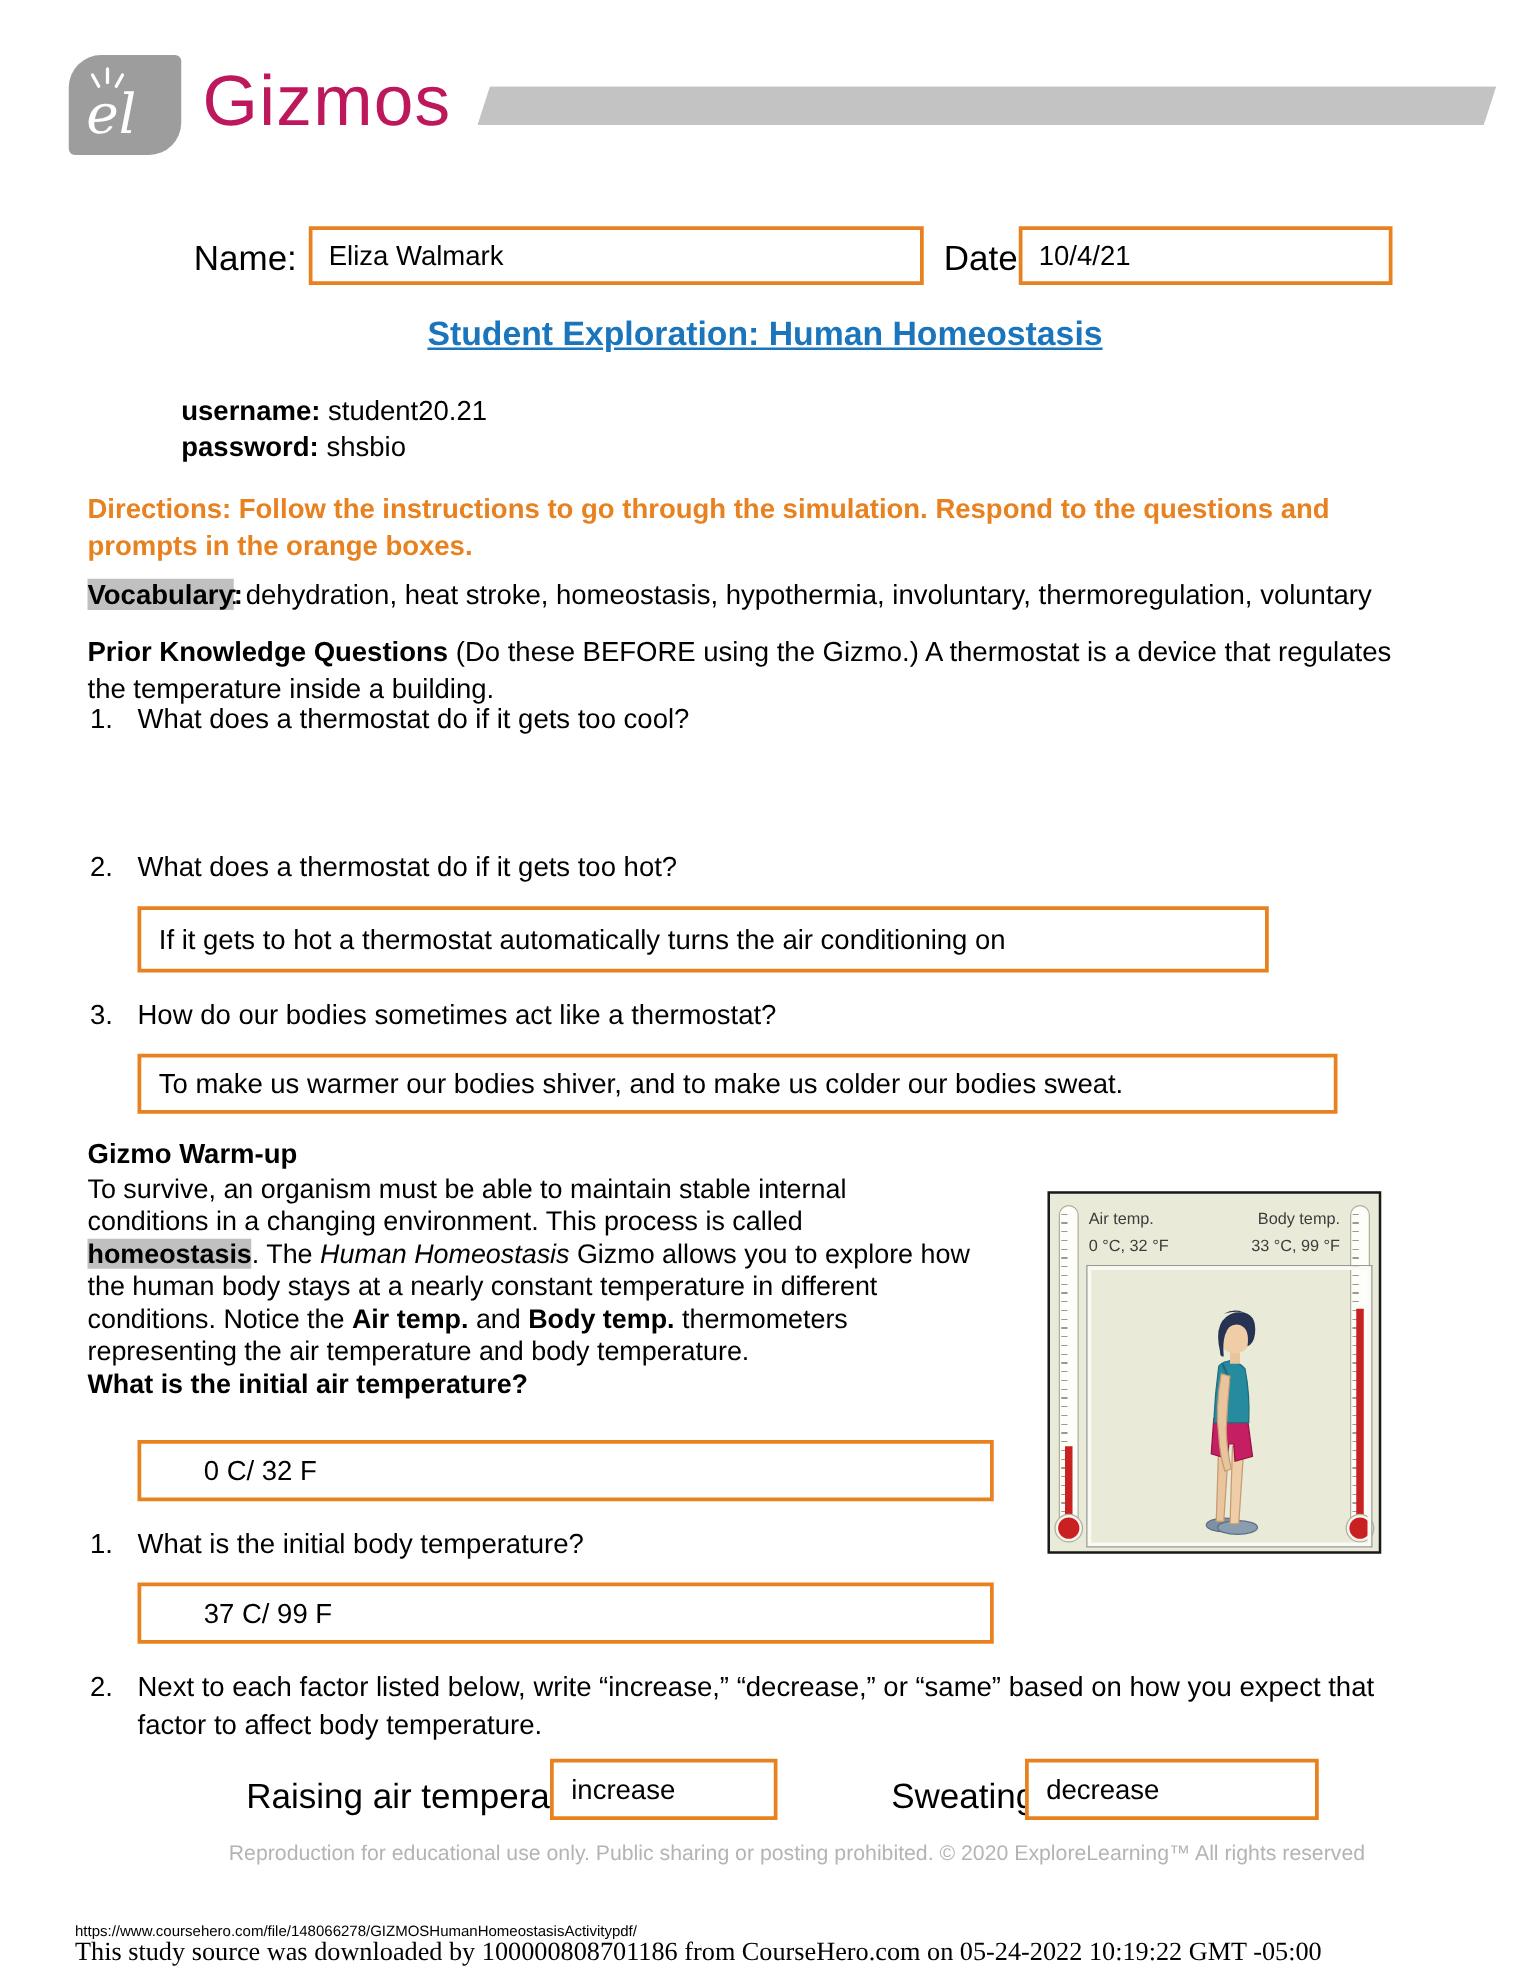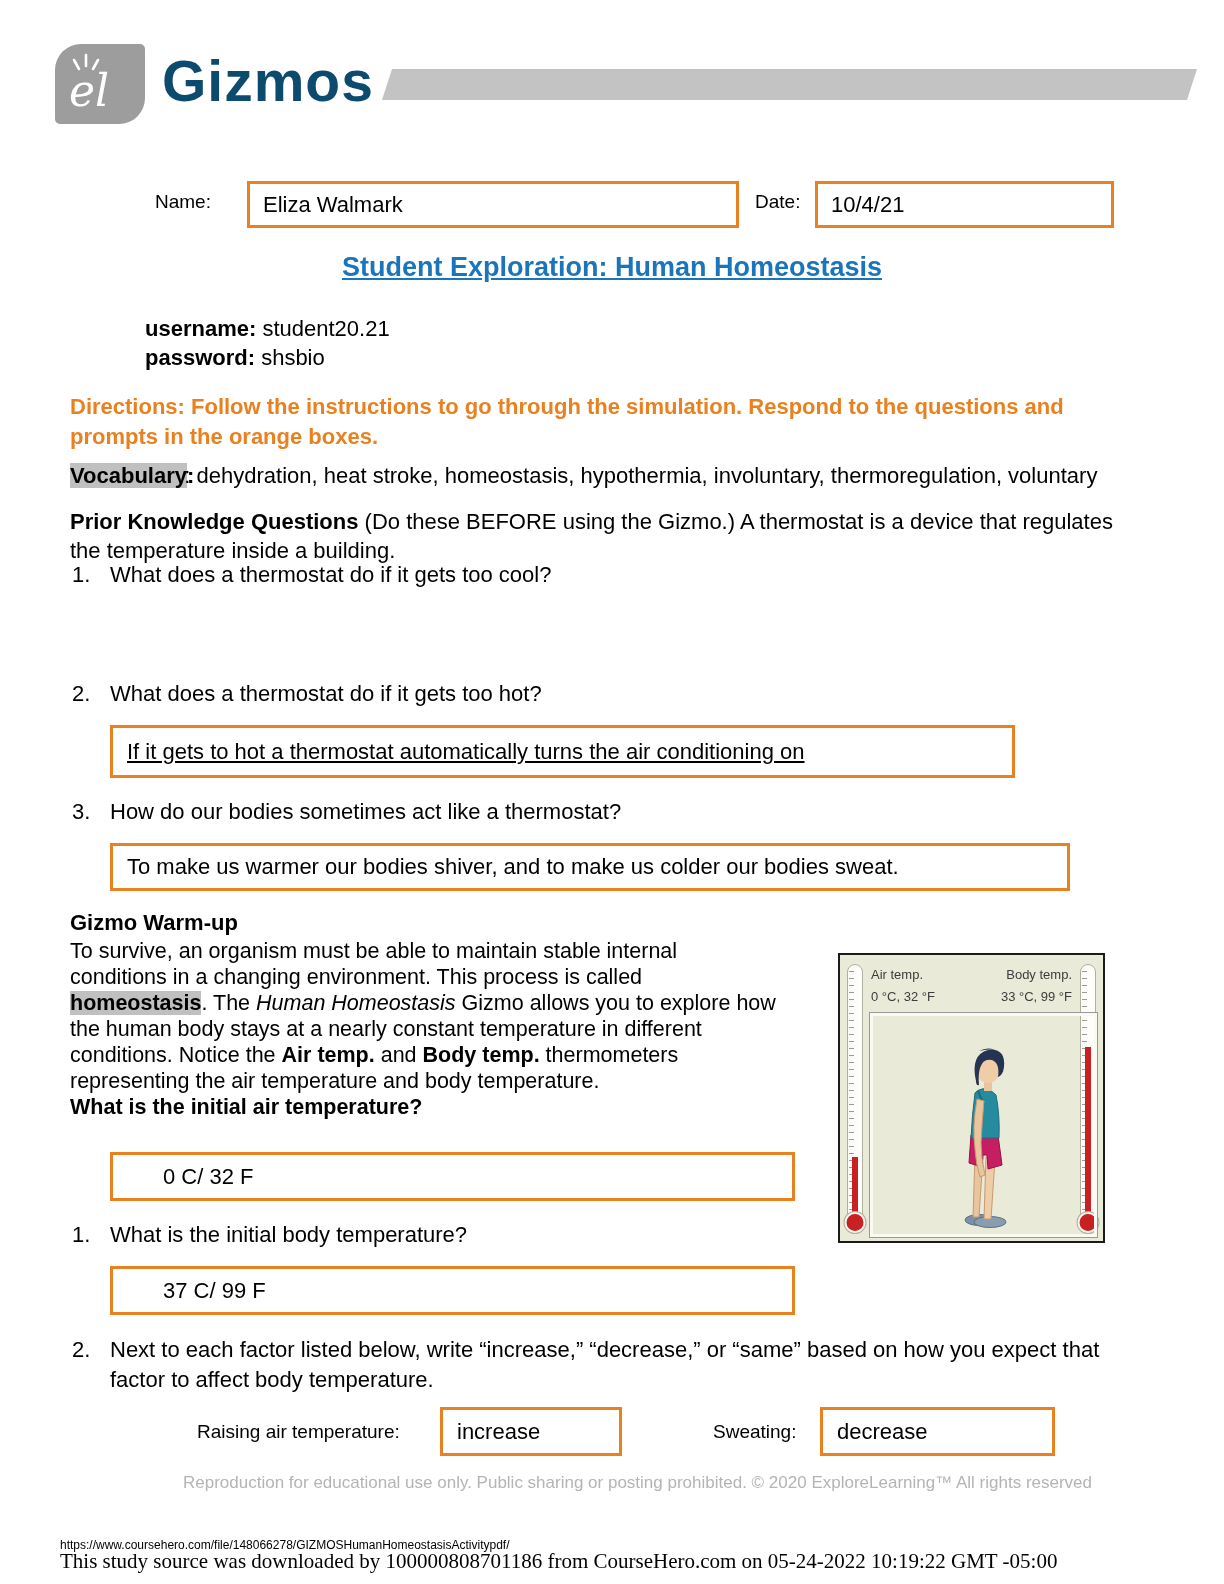--- a/index.html
+++ b/index.html
@@ -4,26 +4,26 @@
 <style>
   html,body{margin:0;padding:0;background:#fff;}
   .page{
     position:relative;width:1224px;height:1584px;background:#ffffff;
     font-family:"Liberation Sans", sans-serif;color:#000;overflow:hidden;
     --orange:#E8811F; --blue:#1B75BC; --hl:#C0C0C0;
   }
   
   .logo-badge{position:absolute;left:55px;top:44px;width:90px;height:80px;
     background:#9d9d9d;border-radius:26px 5px 26px 5px;}
-  .wordmark{position:absolute;left:162px;top:48px;font-size:57px;font-weight:bold;
-    color:#0c4a6e;letter-spacing:1px;}
+  .wordmark{position:absolute;left:162px;top:48px;font-size:57px;font-weight:normal;
+    color:#be185d;letter-spacing:1px;}
   .banner{position:absolute;left:382px;top:69px;width:815px;height:31px;background:#c3c3c3;
     clip-path:polygon(10px 0, 100% 0, calc(100% - 10px) 100%, 0 100%);}
   
-  .lbl{position:absolute;font-size:19px;}
+  .lbl{position:absolute;font-size:28px;}
   .field{position:absolute;border:3px solid var(--orange);box-sizing:border-box;
     display:flex;align-items:center;padding-left:13px;font-size:22px;background:#fff;}
   
   .title{position:absolute;left:0;top:252px;width:100%;text-align:center;
     font-size:27px;font-weight:bold;color:var(--blue);text-decoration:underline;}
   
   .cred{position:absolute;left:145px;top:314px;font-size:22px;line-height:29px;}
   .directions{position:absolute;left:70px;top:392px;width:1060px;font-size:22px;
     font-weight:bold;color:var(--orange);line-height:30px;}
   .vocab{position:absolute;left:70px;top:463px;width:1100px;font-size:22px;}
@@ -107,21 +107,21 @@
 
   <div class="q" style="left:72px;top:562px;">
     <span class="num">1.</span>
     <span>What does a thermostat do if it gets too cool?</span>
   </div>
 
   <div class="q" style="left:72px;top:681px;">
     <span class="num">2.</span>
     <span>What does a thermostat do if it gets too hot?</span>
   </div>
-  <div class="abox" style="left:110px;top:725px;width:905px;height:53px;text-decoration:underline;">
+  <div class="abox" style="left:110px;top:725px;width:905px;height:53px;">
     <span>If it gets to hot a thermostat automatically turns the air conditioning on</span>
   </div>
 
   <div class="q" style="left:72px;top:799px;">
     <span class="num">3.</span>
     <span>How do our bodies sometimes act like a thermostat?</span>
   </div>
   <div class="abox" style="left:110px;top:843px;width:960px;height:48px;">
     <span>To make us warmer our bodies shiver, and to make us colder our bodies sweat.</span>
   </div>

